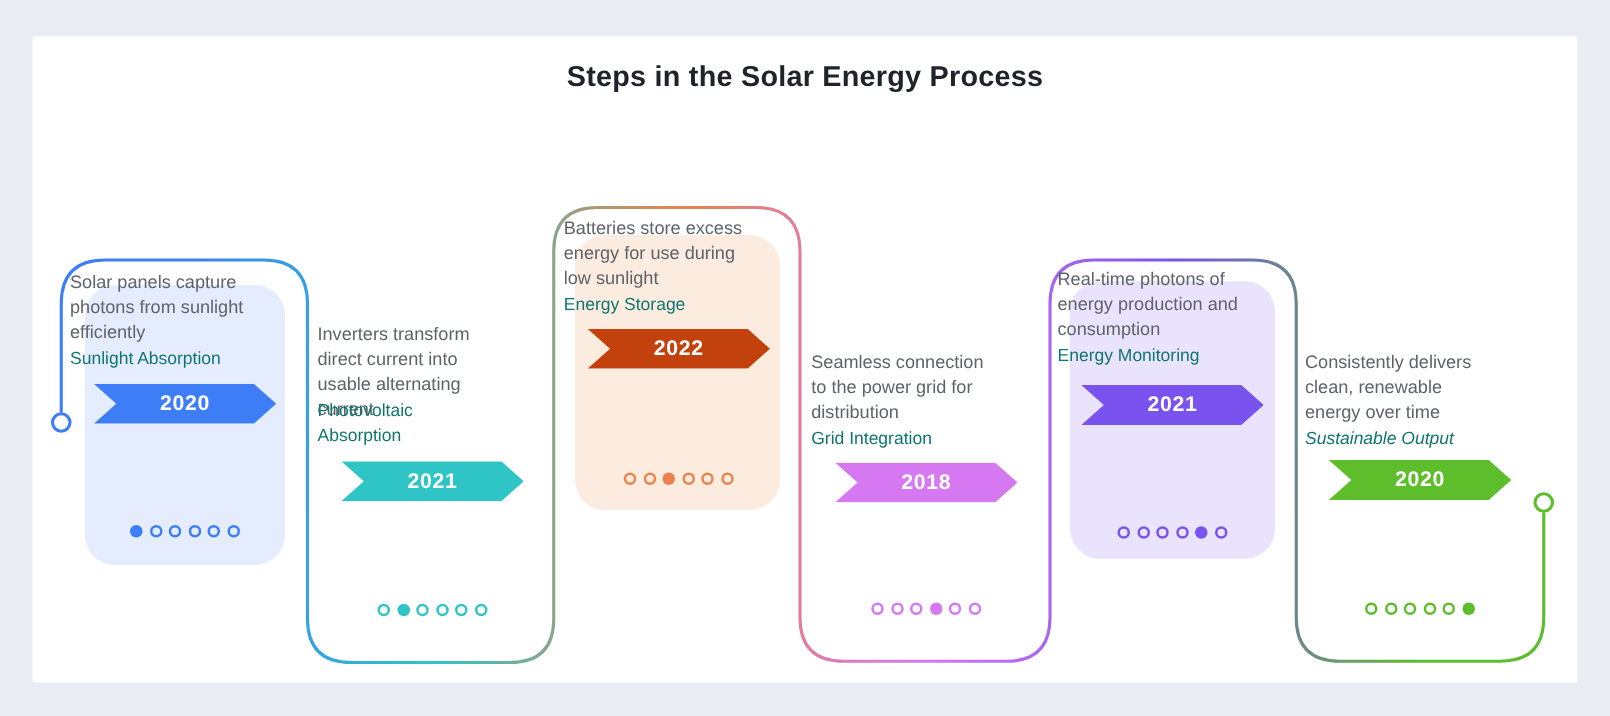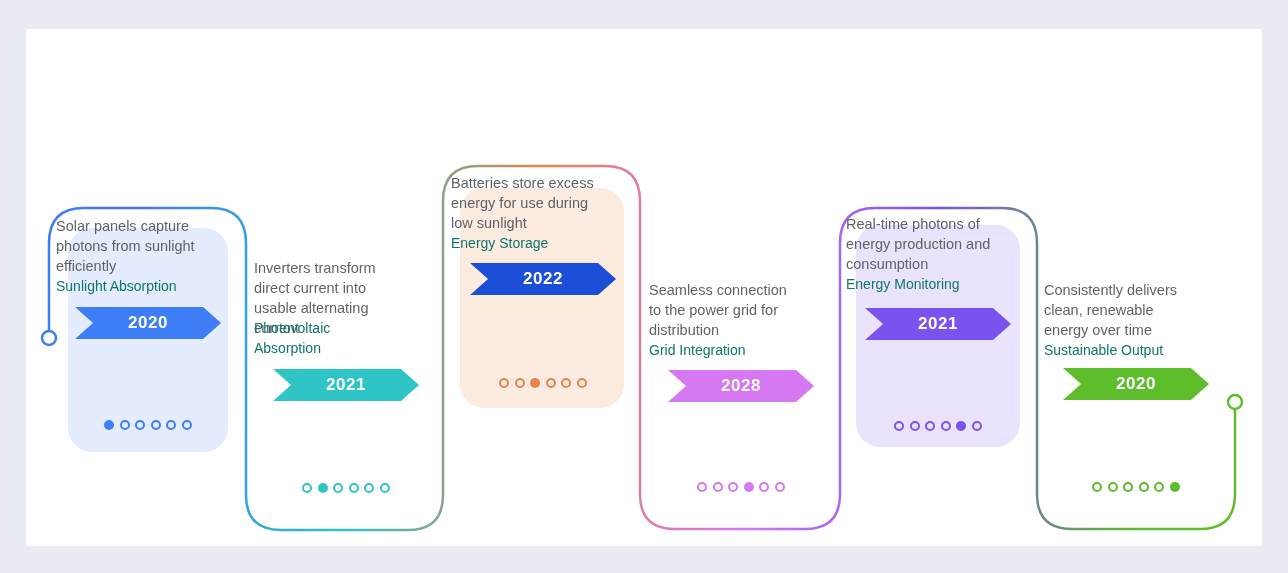--- a/index.html
+++ b/index.html
@@ -40,20 +40,21 @@
     font-size:17px;font-weight:700;color:#ffffff;letter-spacing:.5px;
   }
   .dots{position:absolute;display:flex;gap:5.5px;}
   .dot{width:10px;height:10px;border-radius:50%;box-sizing:border-box;background:transparent;}
 </style>
 </head>
 <body style="background: rgb(233, 237, 243);">
 
 <div class="stage">
   <div class="panel" style="background: rgb(255, 255, 255);"></div>
+  <h1 class="title">Steps in the Solar Energy Process</h1>
 
   <svg class="connector" viewBox="0 0 1288 573" aria-hidden="true">
     <defs>
       <linearGradient id="snakeGrad" gradientUnits="userSpaceOnUse" x1="0" y1="0" x2="1288" y2="0">
           <stop offset="0.115" stop-color="#3d7ef7"></stop>
           <stop offset="0.269" stop-color="#2fc5c7"></stop>
           <stop offset="0.422" stop-color="#e8834e"></stop>
           <stop offset="0.575" stop-color="#d678f2"></stop>
           <stop offset="0.728" stop-color="#7a52ee"></stop>
           <stop offset="0.882" stop-color="#5dbd2b"></stop>
@@ -110,36 +111,36 @@
           <div class="dot" style="border: 2.5px solid rgb(47, 197, 199);"></div>
           <div class="dot" style="border: 2.5px solid rgb(47, 197, 199);"></div>
         </div>
       </div>
       <div>
         <div class="step-card" style="left: 460px; top: 188px; width: 164px; height: 220px; background: rgb(252, 235, 223);"></div>
         <div class="step-desc" style="left: 451px; top: 173px;">Batteries store excess
 energy for use during
 low sunlight</div>
         <div class="step-title" style="left: 451px; top: 233px;">Energy Storage</div>
-        <div class="step-badge" style="left: 470px; top: 263px; background: #1d4ed8;">2022</div>
+        <div class="step-badge" style="left: 470px; top: 263px; background: #c2410c;">2022</div>
         <div class="dots" style="left: 499.25px; top: 378px;">
           <div class="dot" style="border: 2.5px solid rgb(232, 131, 78);"></div>
           <div class="dot" style="border: 2.5px solid rgb(232, 131, 78);"></div>
           <div class="dot" style="background: rgb(232, 131, 78);"></div>
           <div class="dot" style="border: 2.5px solid rgb(232, 131, 78);"></div>
           <div class="dot" style="border: 2.5px solid rgb(232, 131, 78);"></div>
           <div class="dot" style="border: 2.5px solid rgb(232, 131, 78);"></div>
         </div>
       </div>
       <div>
         <div class="step-desc" style="left: 649px; top: 280px;">Seamless connection
 to the power grid for
 distribution</div>
         <div class="step-title" style="left: 649px; top: 340px;">Grid Integration</div>
-        <div class="step-badge" style="left: 668px; top: 370px; background: rgb(214, 120, 242);">2028</div>
+        <div class="step-badge" style="left: 668px; top: 370px; background: rgb(214, 120, 242);">2018</div>
         <div class="dots" style="left: 697.25px; top: 482px;">
           <div class="dot" style="border: 2.5px solid rgb(214, 120, 242);"></div>
           <div class="dot" style="border: 2.5px solid rgb(214, 120, 242);"></div>
           <div class="dot" style="border: 2.5px solid rgb(214, 120, 242);"></div>
           <div class="dot" style="background: rgb(214, 120, 242);"></div>
           <div class="dot" style="border: 2.5px solid rgb(214, 120, 242);"></div>
           <div class="dot" style="border: 2.5px solid rgb(214, 120, 242);"></div>
         </div>
       </div>
       <div>
@@ -155,21 +156,21 @@
           <div class="dot" style="border: 2.5px solid rgb(122, 82, 238);"></div>
           <div class="dot" style="border: 2.5px solid rgb(122, 82, 238);"></div>
           <div class="dot" style="background: rgb(122, 82, 238);"></div>
           <div class="dot" style="border: 2.5px solid rgb(122, 82, 238);"></div>
         </div>
       </div>
       <div>
         <div class="step-desc" style="left: 1044px; top: 280px;">Consistently delivers
 clean, renewable
 energy over time</div>
-        <div class="step-title" style="left: 1044px; top: 340px;">Sustainable Output</div>
+        <div class="step-title" style="left: 1044px; top: 340px; font-style: italic;">Sustainable Output</div>
         <div class="step-badge" style="left: 1063px; top: 368px; background: rgb(93, 189, 43);">2020</div>
         <div class="dots" style="left: 1092.25px; top: 482px;">
           <div class="dot" style="border: 2.5px solid rgb(93, 189, 43);"></div>
           <div class="dot" style="border: 2.5px solid rgb(93, 189, 43);"></div>
           <div class="dot" style="border: 2.5px solid rgb(93, 189, 43);"></div>
           <div class="dot" style="border: 2.5px solid rgb(93, 189, 43);"></div>
           <div class="dot" style="border: 2.5px solid rgb(93, 189, 43);"></div>
           <div class="dot" style="background: rgb(93, 189, 43);"></div>
         </div>
       </div>

